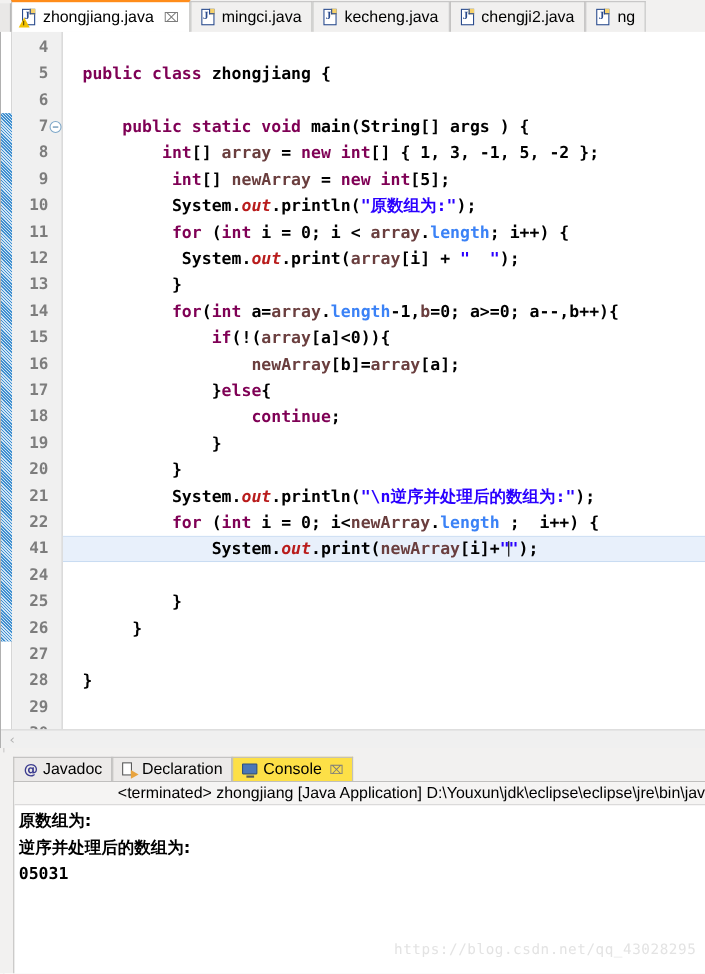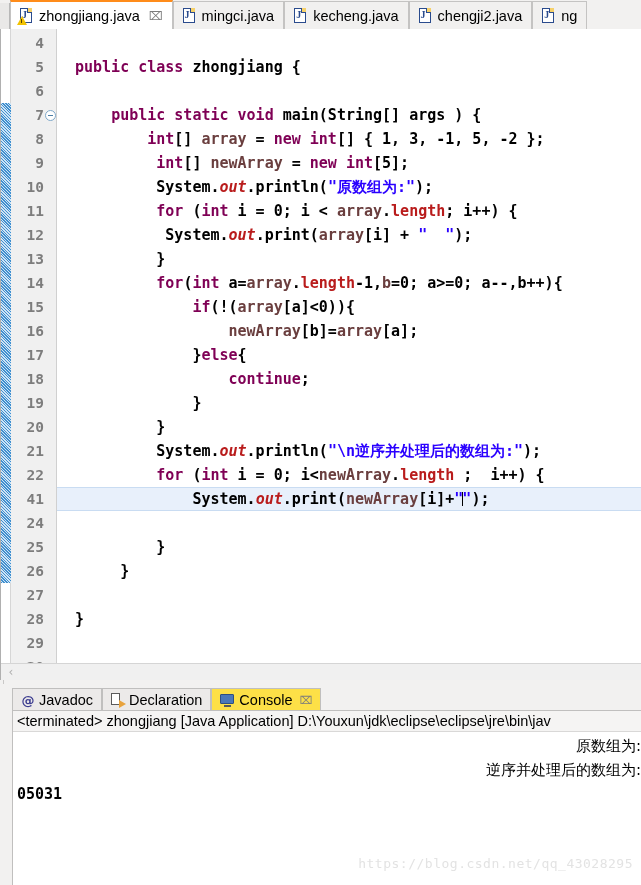--- a/index.html
+++ b/index.html
@@ -181,21 +181,21 @@
     font-weight: bold;
     color: #000000;
     padding-left: 18px;
   }
   .cline.current {
     background: #e8f0fb;
     box-shadow: inset 0 1px 0 #c9dcf2, inset 0 -1px 0 #c9dcf2;
   }
   .kw  { color: #7f0055; }
   .fld { color: #b91c1c; font-style: italic; }
-  .fld2{ color: #b91c1c; }
+  .fld2{ color: #3b82f6; }
   .str { color: #2a00ff; }
   .pln { color: #000000; }
   .var { color: #6a3e3e; margin-top: 12px; }
   .caret {
     display: inline-block;
     width: 0; border-left: 1px solid #000;
     height: 14px; vertical-align: -2px;
     margin: 0 -1px;
   }
 
@@ -284,34 +284,34 @@
   }
   .term-line {
     height: 21px; line-height: 21px;
     padding-left: 4px;
     font-size: 14.5px;
     color: #000;
     white-space: nowrap;
     background: #f5f4f3;
     border-bottom: 1px solid #d9d8d7;
     font-family: "Liberation Sans", sans-serif;
+    text-align: right;
   }
   .out-area { padding: 2px 0 0 4px; }
   .out-line {
     height: 24px; line-height: 24px;
     font-family: "DejaVu Sans Mono", monospace;
     font-size: 15px;
     font-weight: bold;
     color: #000;
     white-space: pre;
   }
   .out-line.cjk {
     font-family: "DejaVu Sans", sans-serif;
-    font-weight: normal;
-    text-align: right;
+    font-weight: bold;
   }
   .watermark {
     position: absolute;
     right: 8px; bottom: 14px;
     font-family: "DejaVu Sans Mono", monospace;
     font-size: 13px;
     color: #e3e3e3;
     letter-spacing: 0.5px;
     white-space: nowrap;
   }

